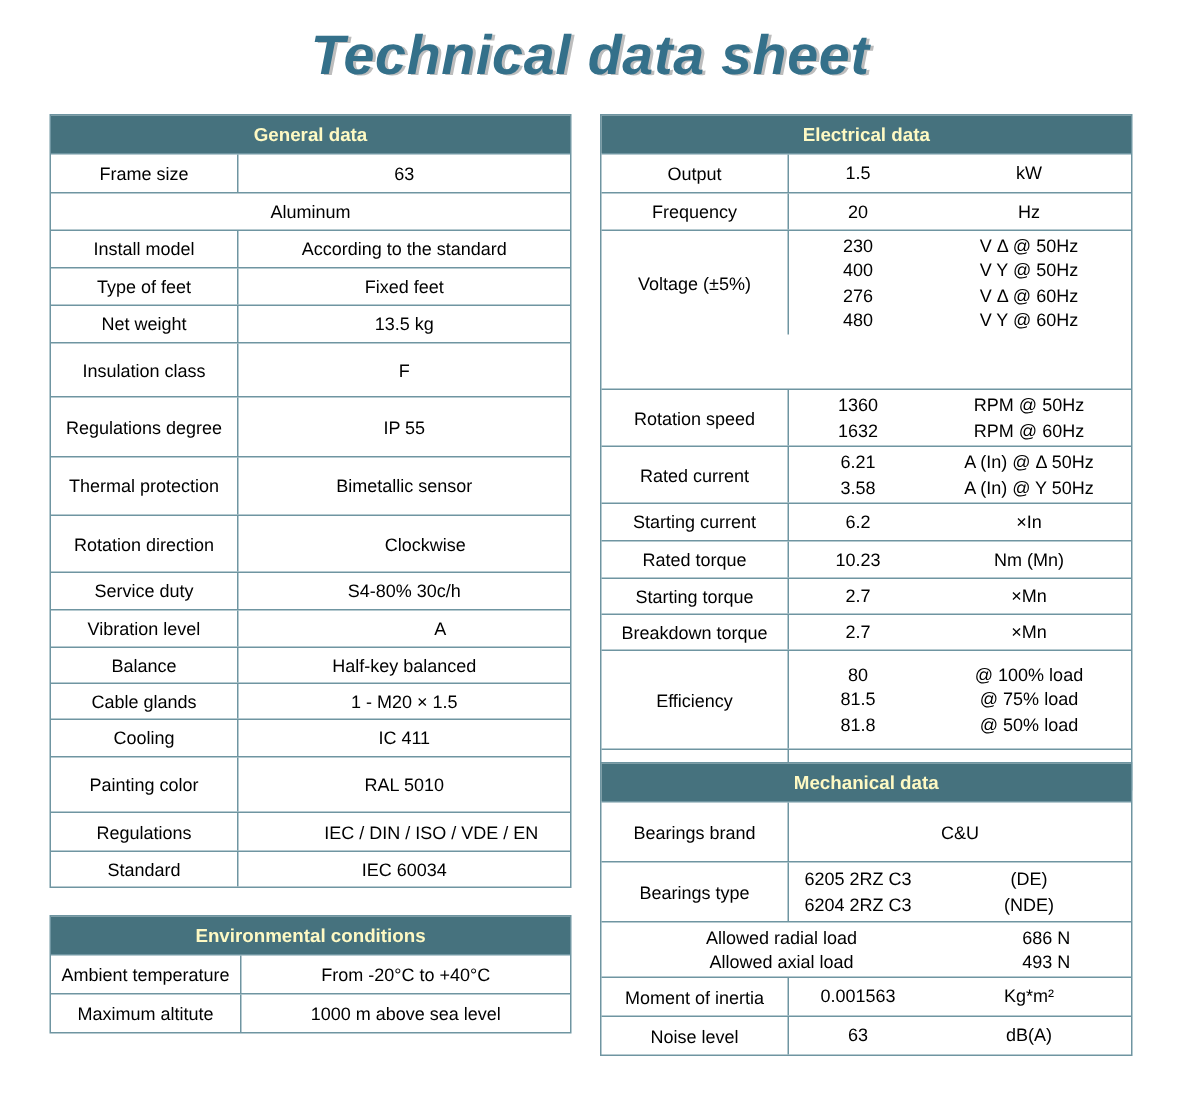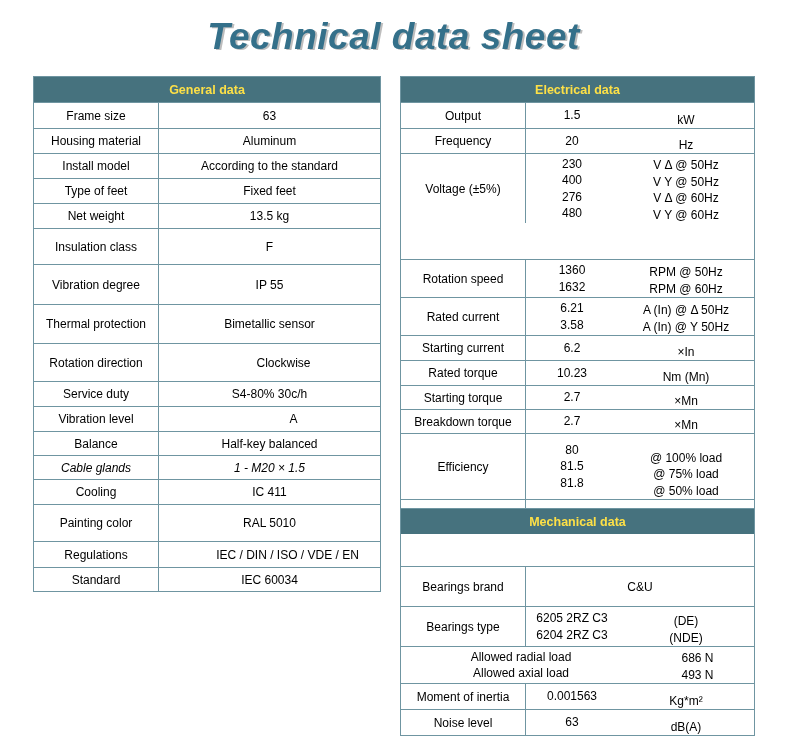--- a/index.html
+++ b/index.html
@@ -16,76 +16,75 @@
     position:absolute;top:16px;left:0;width:100%;
     text-align:center;font-size:37px;font-weight:bold;font-style:italic;
     color:var(--title);letter-spacing:0.5px;
     text-shadow:2px 1px 0 #bdbdbd;
   }
   .tbl{
     position:absolute;border:1px solid var(--border);background:#fff;
     font-size:12px;
   }
   .tbl-header{
-    background:var(--header-bg);color:#fde047;font-weight:bold;
+    background:var(--header-bg);color:#fef9c3;font-weight:bold;
     height:25px;display:flex;align-items:center;justify-content:center;
     font-size:12.5px;
   }
   .row{display:flex;border-top:1px solid var(--border);align-items:stretch;}
   .cell{display:flex;flex-direction:column;align-items:center;justify-content:center;text-align:center;}
   .cell.lbl{border-right:1px solid var(--border);}
   .cell .line{line-height:16.5px;white-space:nowrap;}
   
   .kv .cell.lbl{width:125px;}
   .kv .cell.val{flex:1;}
   .env .cell.lbl{width:127px;}
   .triple .cell.lbl{width:125px;}
   .triple .cell.vals{width:92px;}
-  .triple .cell.units{flex:1;justify-content:flex-end;}
+  .triple .cell.units{flex:1;}
   .triple .cell.spanval{flex:1;}
   .triple .cell.spanlbl{width:240px;}
   #general{left:33px;top:76px;width:348px;}
   #environmental{left:33px;top:610px;width:348px;}
   #electrical{left:400px;top:76px;width:355px;}
   #mechanical{left:400px;top:508px;width:355px;}
 </style>
 </head>
 <body>
 
 <div class="page">
   <div class="title">Technical data sheet</div>
 
   <div id="general" class="tbl kv">
       <div class="tbl-header">General data</div>
       <div class="row" style="height: 26px;">
         <div class="cell lbl">Frame size</div>
         <div class="cell val">63</div>
       </div>
       <div class="row" style="height: 25px;">
-        <div class="cell lbl">Housing material</div>
         <div class="cell val">Aluminum</div>
       </div>
       <div class="row" style="height: 25px;">
         <div class="cell lbl">Install model</div>
         <div class="cell val">According to the standard</div>
       </div>
       <div class="row" style="height: 25px;">
         <div class="cell lbl">Type of feet</div>
         <div class="cell val">Fixed feet</div>
       </div>
       <div class="row" style="height: 25px;">
         <div class="cell lbl">Net weight</div>
         <div class="cell val">13.5 kg</div>
       </div>
       <div class="row" style="height: 36px;">
         <div class="cell lbl">Insulation class</div>
         <div class="cell val">F</div>
       </div>
       <div class="row" style="height: 40px;">
-        <div class="cell lbl">Vibration degree</div>
+        <div class="cell lbl">Regulations degree</div>
         <div class="cell val">IP 55</div>
       </div>
       <div class="row" style="height: 39px;">
         <div class="cell lbl">Thermal protection</div>
         <div class="cell val">Bimetallic sensor</div>
       </div>
       <div class="row" style="height: 38px; gap: 28px;">
         <div class="cell lbl">Rotation direction</div>
         <div class="cell val">Clockwise</div>
       </div>
@@ -94,39 +93,50 @@
         <div class="cell val">S4-80% 30c/h</div>
       </div>
       <div class="row" style="height: 25px; gap: 48px;">
         <div class="cell lbl">Vibration level</div>
         <div class="cell val">A</div>
       </div>
       <div class="row" style="height: 24px;">
         <div class="cell lbl">Balance</div>
         <div class="cell val">Half-key balanced</div>
       </div>
-      <div class="row" style="height: 24px; font-style: italic;">
+      <div class="row" style="height: 24px;">
         <div class="cell lbl">Cable glands</div>
         <div class="cell val">1 - M20 × 1.5</div>
       </div>
       <div class="row" style="height: 25px;">
         <div class="cell lbl">Cooling</div>
         <div class="cell val">IC 411</div>
       </div>
       <div class="row" style="height: 37px;">
         <div class="cell lbl">Painting color</div>
         <div class="cell val">RAL 5010</div>
       </div>
       <div class="row" style="height: 26px; gap: 36px;">
         <div class="cell lbl">Regulations</div>
         <div class="cell val">IEC / DIN / ISO / VDE / EN</div>
       </div>
       <div class="row" style="height: 24px;">
         <div class="cell lbl">Standard</div>
         <div class="cell val">IEC 60034</div>
+      </div>
+    </div>
+  <div id="environmental" class="tbl kv env">
+      <div class="tbl-header">Environmental conditions</div>
+      <div class="row" style="height: 26px;">
+        <div class="cell lbl">Ambient temperature</div>
+        <div class="cell val">From -20°C to +40°C</div>
+      </div>
+      <div class="row" style="height: 26px;">
+        <div class="cell lbl">Maximum altitute</div>
+        <div class="cell val">1000 m above sea level</div>
       </div>
     </div>
   <div id="electrical" class="tbl triple">
       <div class="tbl-header">Electrical data</div>
       <div class="row" style="height: 26px;">
         <div class="cell lbl">Output</div>
         <div class="cell vals">
           <div class="line">1.5</div>
         </div>
         <div class="cell units">
@@ -233,21 +243,21 @@
         <div class="cell vals">
           <div class="line">0.79</div>
         </div>
         <div class="cell units">
           <div class="line">@ 100% load</div>
         </div>
       </div>
     </div>
   <div id="mechanical" class="tbl triple">
       <div class="tbl-header">Mechanical data</div>
-      <div class="row" style="height: 40px; margin-top: 32px;">
+      <div class="row" style="height: 40px;">
         <div class="cell lbl">Bearings brand</div>
         <div class="cell spanval">C&amp;U</div>
       </div>
       <div class="row" style="height: 40px;">
         <div class="cell lbl">Bearings type</div>
         <div class="cell vals">
           <div class="line">6205 2RZ C3</div>
           <div class="line">6204 2RZ C3</div>
         </div>
         <div class="cell units">

